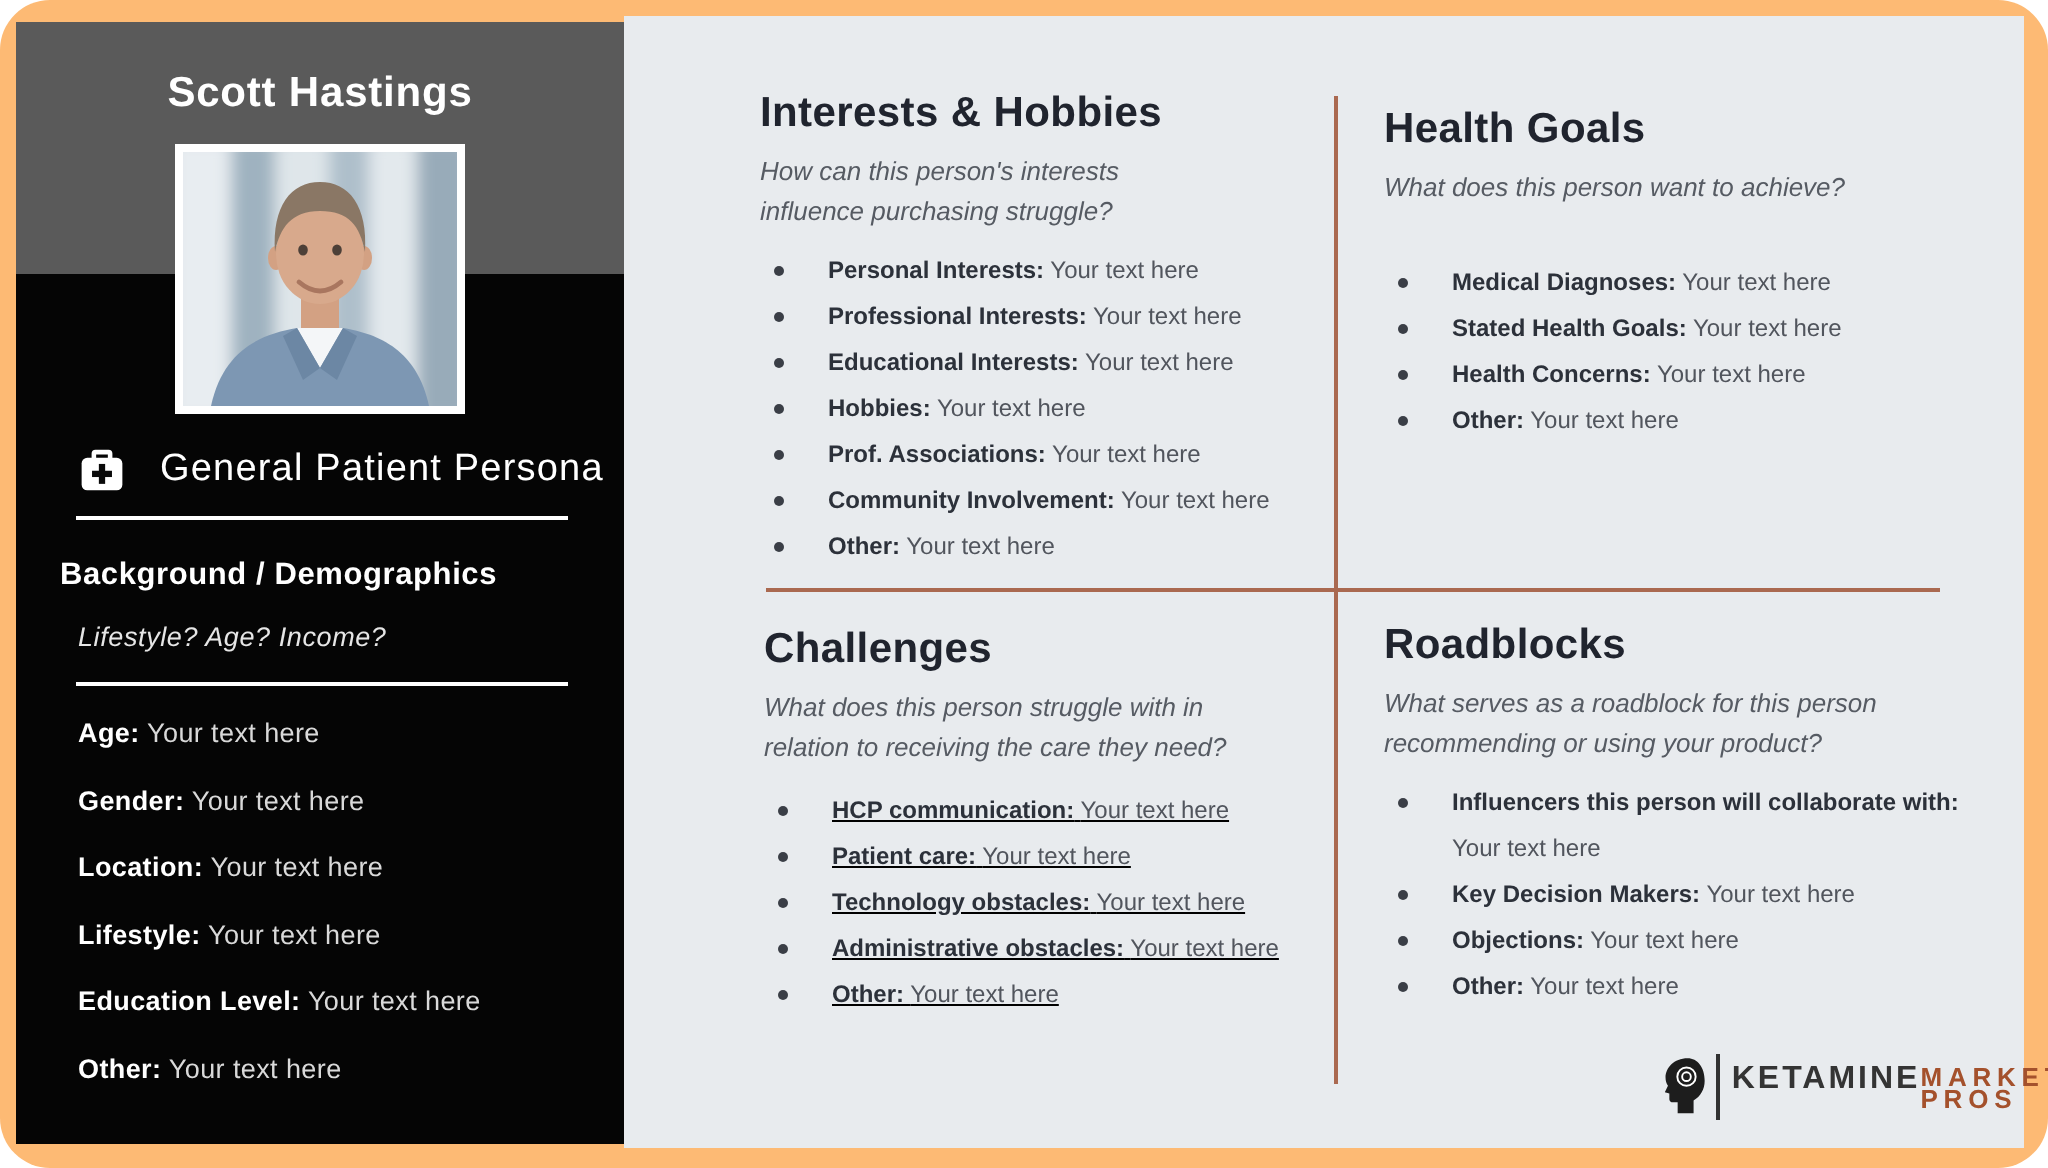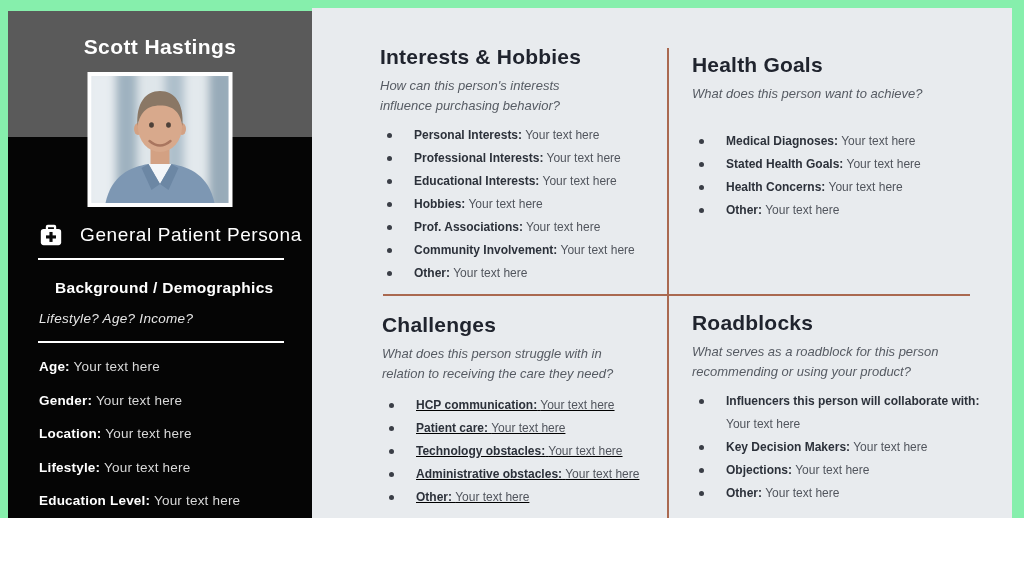--- a/index.html
+++ b/index.html
@@ -1,17 +1,17 @@
 <!DOCTYPE html>
 <html><head>
 <meta charset="utf-8">
 <style>
   * { margin:0; padding:0; box-sizing:border-box; }
   html,body { background:#ffffff; font-family:"Liberation Sans","DejaVu Sans",sans-serif; }
-  .page { position:relative; width:1024px; height:518px; background:#86efac; overflow:hidden; }
+  .page { position:relative; width:1024px; height:584px; background:#fdba74; overflow:hidden;border-radius:25px; }
 
   
   .main-card { position:absolute; left:312px; top:8px; width:700px; height:566px; background:#e8ebee; }
 
   
   .sidebar { position:absolute; left:8px; top:11px; width:304px; height:561px; background:#050505; }
   .sidebar-header { position:absolute; top:0; left:0; width:100%; height:126px; background:#5a5a5a; }
   .persona-name { position:absolute; top:24px; left:0; width:100%; text-align:center;
     font-size:21px; font-weight:bold; color:#ffffff; letter-spacing:.4px; }
   .photo-frame { position:absolute; top:61px; left:50%; transform:translateX(-50%);
@@ -19,21 +19,21 @@
   .photo-frame svg { display:block; width:137px; height:127px; }
 
   .persona-type-row { position:absolute; top:211px; left:30px; display:flex; align-items:center; gap:16px; }
   .persona-type-row svg { display:block; }
   .persona-type-label { color:#ffffff; font-size:19px; letter-spacing:.6px; }
 
   .sb-rule { position:absolute; left:30px; width:246px; height:2px; background:#ffffff; }
   .sb-rule.r1 { top:247px; }
   .sb-rule.r2 { top:330px; }
 
-  .sb-section-title { position:absolute; top:268px; left:47px; color:#ffffff;
+  .sb-section-title { position:absolute; top:268px; left:22px; color:#ffffff;
     font-size:15.5px; font-weight:bold; letter-spacing:.3px; }
   .sb-section-sub { position:absolute; top:300px; left:31px; color:#e6e6e6;
     font-size:13.5px; font-style:italic; letter-spacing:.3px; }
 
   .sb-fields { position:absolute; top:348px; left:31px; width:262px; }
   .sb-field { height:33.5px; font-size:13.5px; color:#d9d9d9; letter-spacing:.2px; }
   .sb-field b { color:#ffffff; font-weight:bold; }
 
   
   .v-divider { position:absolute; left:667px; top:48px; width:2px; height:494px; background:#aa6950; }
@@ -139,21 +139,21 @@
       <div class="sb-field"><b>Gender:</b> <span>Your text here</span></div>
       <div class="sb-field"><b>Location:</b> <span>Your text here</span></div>
       <div class="sb-field"><b>Lifestyle:</b> <span>Your text here</span></div>
       <div class="sb-field"><b>Education Level:</b> <span>Your text here</span></div>
       <div class="sb-field"><b>Other:</b> <span>Your text here</span></div>
     </div>
   </div>
 
   <div class="quadrant q1">
     <div class="q-title">Interests &amp; Hobbies</div>
-    <div class="q-sub">How can this person's interests influence purchasing behavior?</div>
+    <div class="q-sub">How can this person's interests influence purchasing struggle?</div>
     <ul class="q-list">
       <li class="q-item">
           <span class="q-dot"></span>
           <p class="q-text"><b>Personal Interests:</b> <span>Your text here</span></p>
         </li>
       <li class="q-item">
           <span class="q-dot"></span>
           <p class="q-text"><b>Professional Interests:</b> <span>Your text here</span></p>
         </li>
       <li class="q-item">

